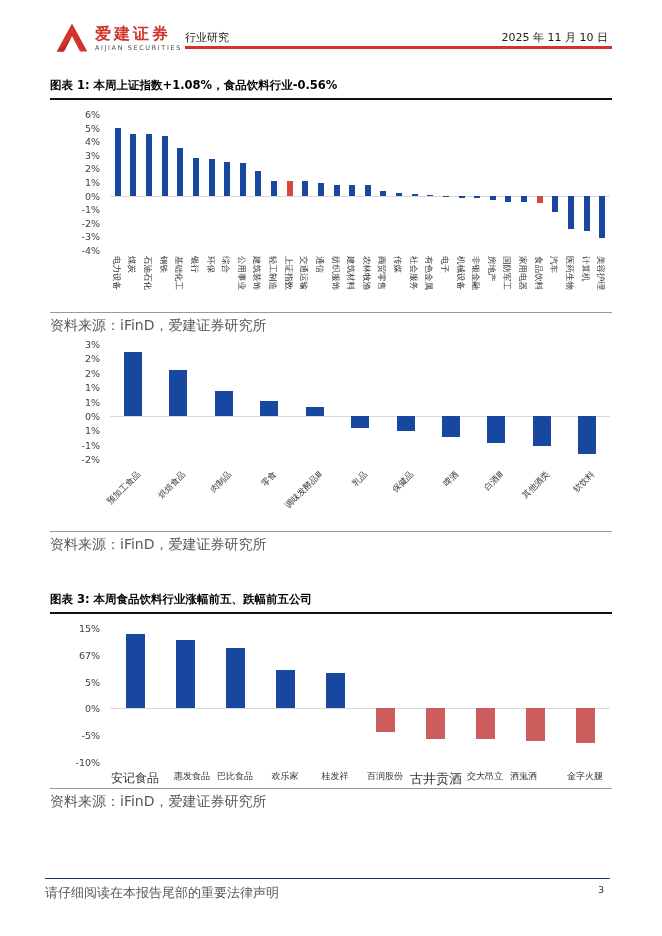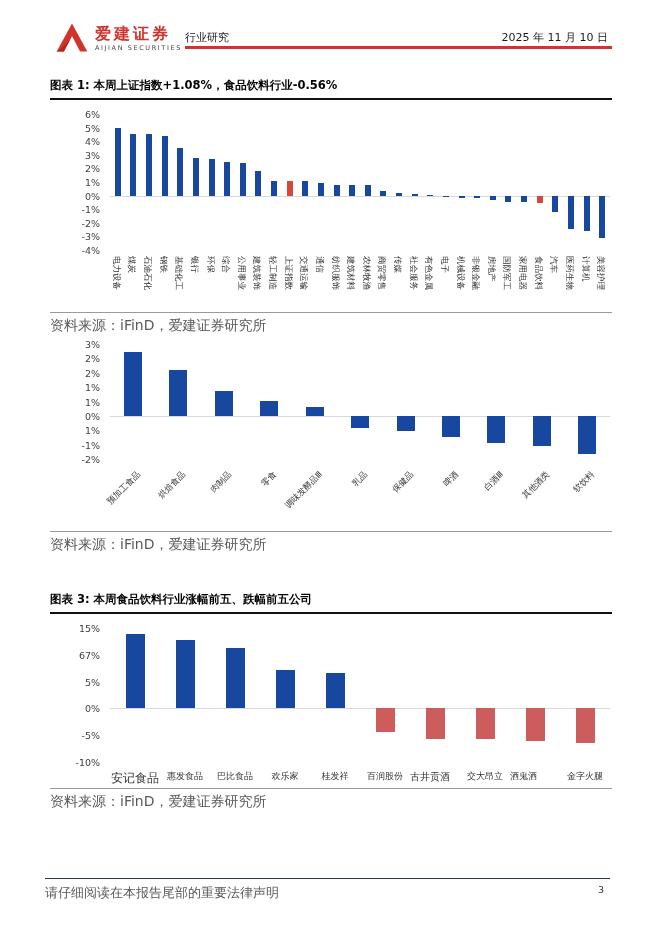--- a/index.html
+++ b/index.html
@@ -181,31 +181,31 @@
         <div class="ytick" style="top: 3px;">15%</div>
         <div class="ytick" style="top: 29.8px;">67%</div>
         <div class="ytick" style="top: 56.6px;">5%</div>
         <div class="ytick" style="top: 83.4px;">0%</div>
         <div class="ytick" style="top: 110.2px;">-5%</div>
         <div class="ytick" style="top: 137px;">-10%</div>
         <div class="zeroline" style="left: 60px; width: 500px; top: 88.4px;"></div>
         <div class="bar" style="left: 75.5px; width: 19px; top: 13.9px; height: 74.5px; background: rgb(23, 71, 158);"></div>
         <div class="xlab" style="left: 60px; top: 150px; width: 50px; text-align: center; font-size: 12px;">安记食品</div>
         <div class="bar" style="left: 125.5px; width: 19px; top: 19.8px; height: 68.6px; background: rgb(23, 71, 158);"></div>
-        <div class="xlab" style="left: 110px; top: 150px; width: 50px; text-align: center; font-size: 9px;">惠发食品</div>
+        <div class="xlab" style="left: 110px; top: 150px; width: 50px; text-align: right; font-size: 9px;">惠发食品</div>
         <div class="bar" style="left: 175.5px; width: 19px; top: 28.4px; height: 60px; background: rgb(23, 71, 158);"></div>
         <div class="xlab" style="left: 160px; top: 150px; width: 50px; text-align: center; font-size: 9px;">巴比食品</div>
         <div class="bar" style="left: 225.5px; width: 19px; top: 50.3px; height: 38.1px; background: rgb(23, 71, 158);"></div>
         <div class="xlab" style="left: 210px; top: 150px; width: 50px; text-align: center; font-size: 9px;">欢乐家</div>
         <div class="bar" style="left: 275.5px; width: 19px; top: 53px; height: 35.4px; background: rgb(23, 71, 158);"></div>
         <div class="xlab" style="left: 260px; top: 150px; width: 50px; text-align: center; font-size: 9px;">桂发祥</div>
         <div class="bar" style="left: 325.5px; width: 19px; top: 88.4px; height: 24.1px; background: rgb(205, 92, 92);"></div>
         <div class="xlab" style="left: 310px; top: 150px; width: 50px; text-align: center; font-size: 9px;">百润股份</div>
         <div class="bar" style="left: 375.5px; width: 19px; top: 88.4px; height: 31.1px; background: rgb(205, 92, 92);"></div>
-        <div class="xlab" style="left: 360px; top: 150px; width: 50px; text-align: left; font-size: 10px;">古井贡酒</div>
+        <div class="xlab" style="left: 360px; top: 150px; width: 50px; text-align: left; font-size: 13px;">古井贡酒</div>
         <div class="bar" style="left: 425.5px; width: 19px; top: 88.4px; height: 30.6px; background: rgb(205, 92, 92);"></div>
         <div class="xlab" style="left: 410px; top: 150px; width: 50px; text-align: center; font-size: 9px;">交大昂立</div>
         <div class="bar" style="left: 475.5px; width: 19px; top: 88.4px; height: 32.2px; background: rgb(205, 92, 92);"></div>
         <div class="xlab" style="left: 460px; top: 150px; width: 50px; text-align: left; font-size: 9px;">酒鬼酒</div>
         <div class="bar" style="left: 525.5px; width: 19px; top: 88.4px; height: 34.3px; background: rgb(205, 92, 92);"></div>
         <div class="xlab" style="left: 510px; top: 150px; width: 50px; text-align: center; font-size: 9px;">金字火腿</div>
       </div>
     <div class="src-rule"></div>
     <div class="source">资料来源：iFinD，爱建证券研究所</div>
   </section>

